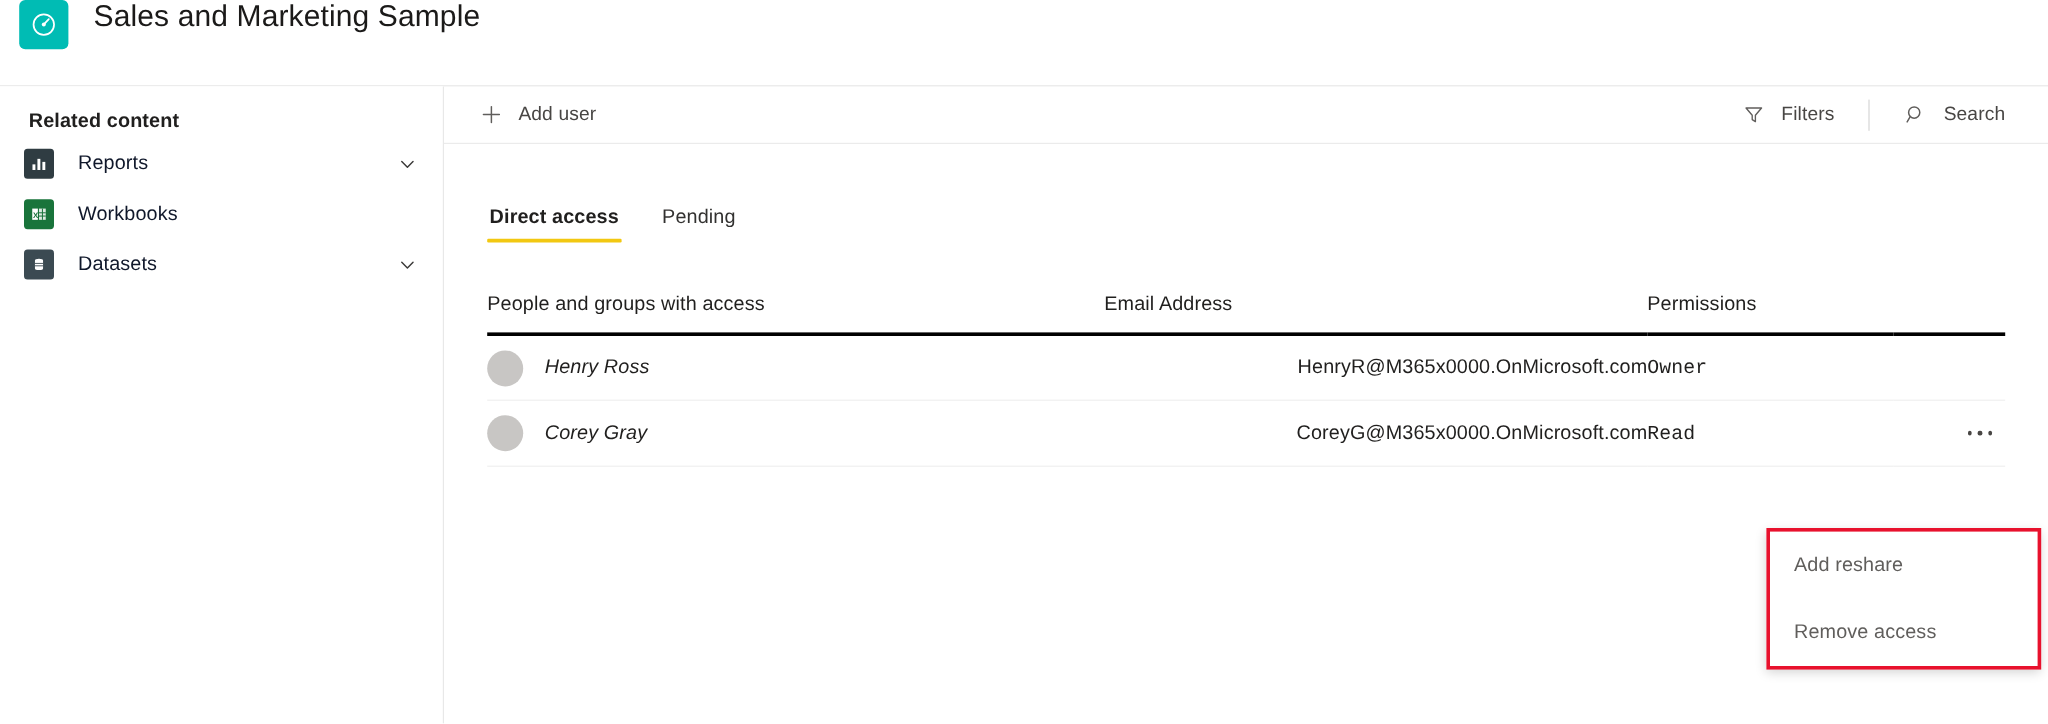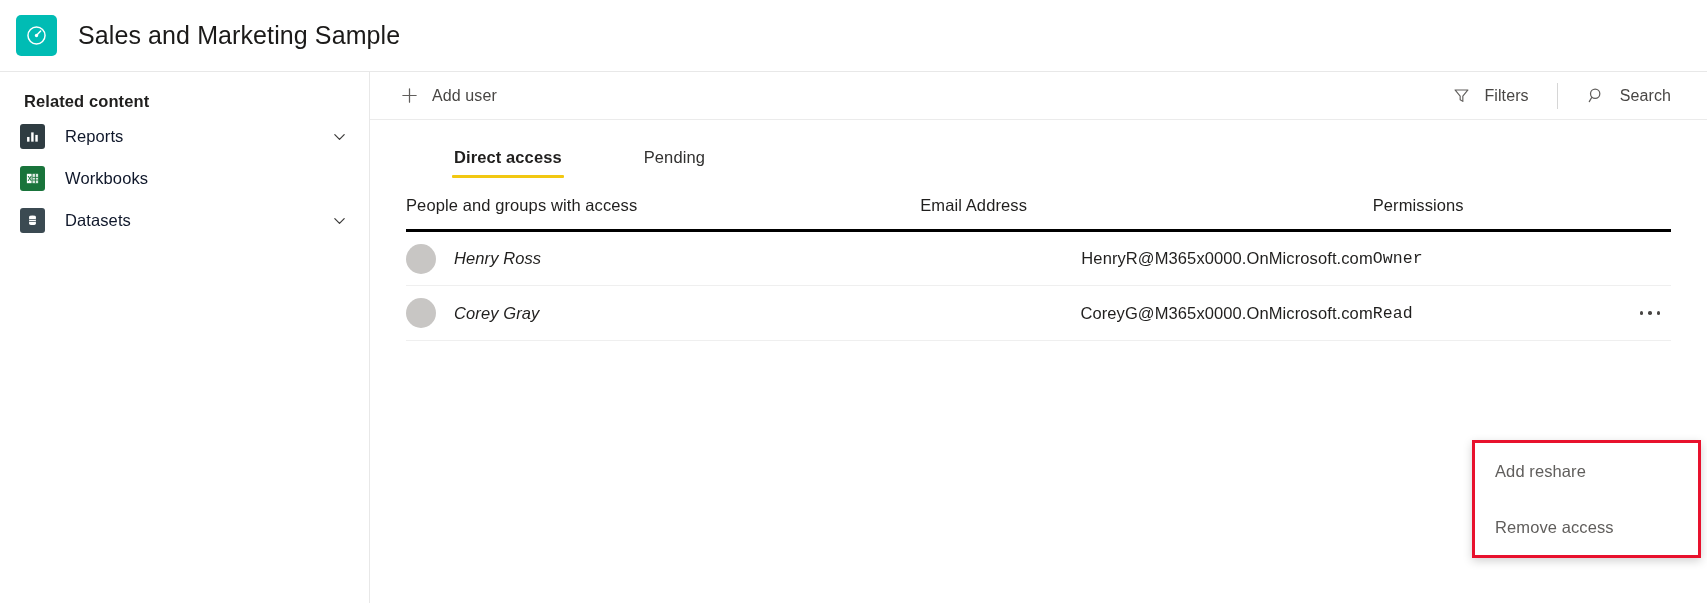--- a/index.html
+++ b/index.html
@@ -19,21 +19,21 @@
     background: #ffffff;
     display: flex;
     flex-direction: column;
   }
 
   
   .header {
     height: 72px;
     flex: 0 0 72px;
     display: flex;
-    align-items: center;
+    align-items: flex-start;
     padding-left: 16px;
     border-bottom: 1px solid #e8e8e8;
     background: #ffffff;
   }
   .app-icon {
     width: 41px;
     height: 41px;
     border-radius: 5px;
     background: #00bcb4;
     display: flex;
@@ -108,20 +108,21 @@
   }
   .chev.hidden { visibility: hidden; }
 
   
   .main {
     flex: 1 1 auto;
     display: flex;
     flex-direction: column;
     min-width: 0;
     position: relative;
+    gap: 24px;
   }
 
   .toolbar {
     height: 48px;
     flex: 0 0 48px;
     display: flex;
     align-items: center;
     border-bottom: 1px solid #ebebeb;
     padding: 0 28px 0 20px;
   }
@@ -163,21 +164,20 @@
     flex: 0 0 58px;
   }
   .tab {
     position: relative;
     font-size: 16.5px;
     color: #323130;
     padding: 0 2px 11px 2px;
     margin-right: 32px;
     cursor: pointer;
     letter-spacing: 0.1px;
-    margin-left: 46px;
   }
   .tab.active { font-weight: bold; color: #201f1e; }
   .tab.active::after {
     content: "";
     position: absolute;
     left: 0; right: 0; bottom: 0;
     height: 3px;
     background: #f2c811;
     border-radius: 1px;
   }

